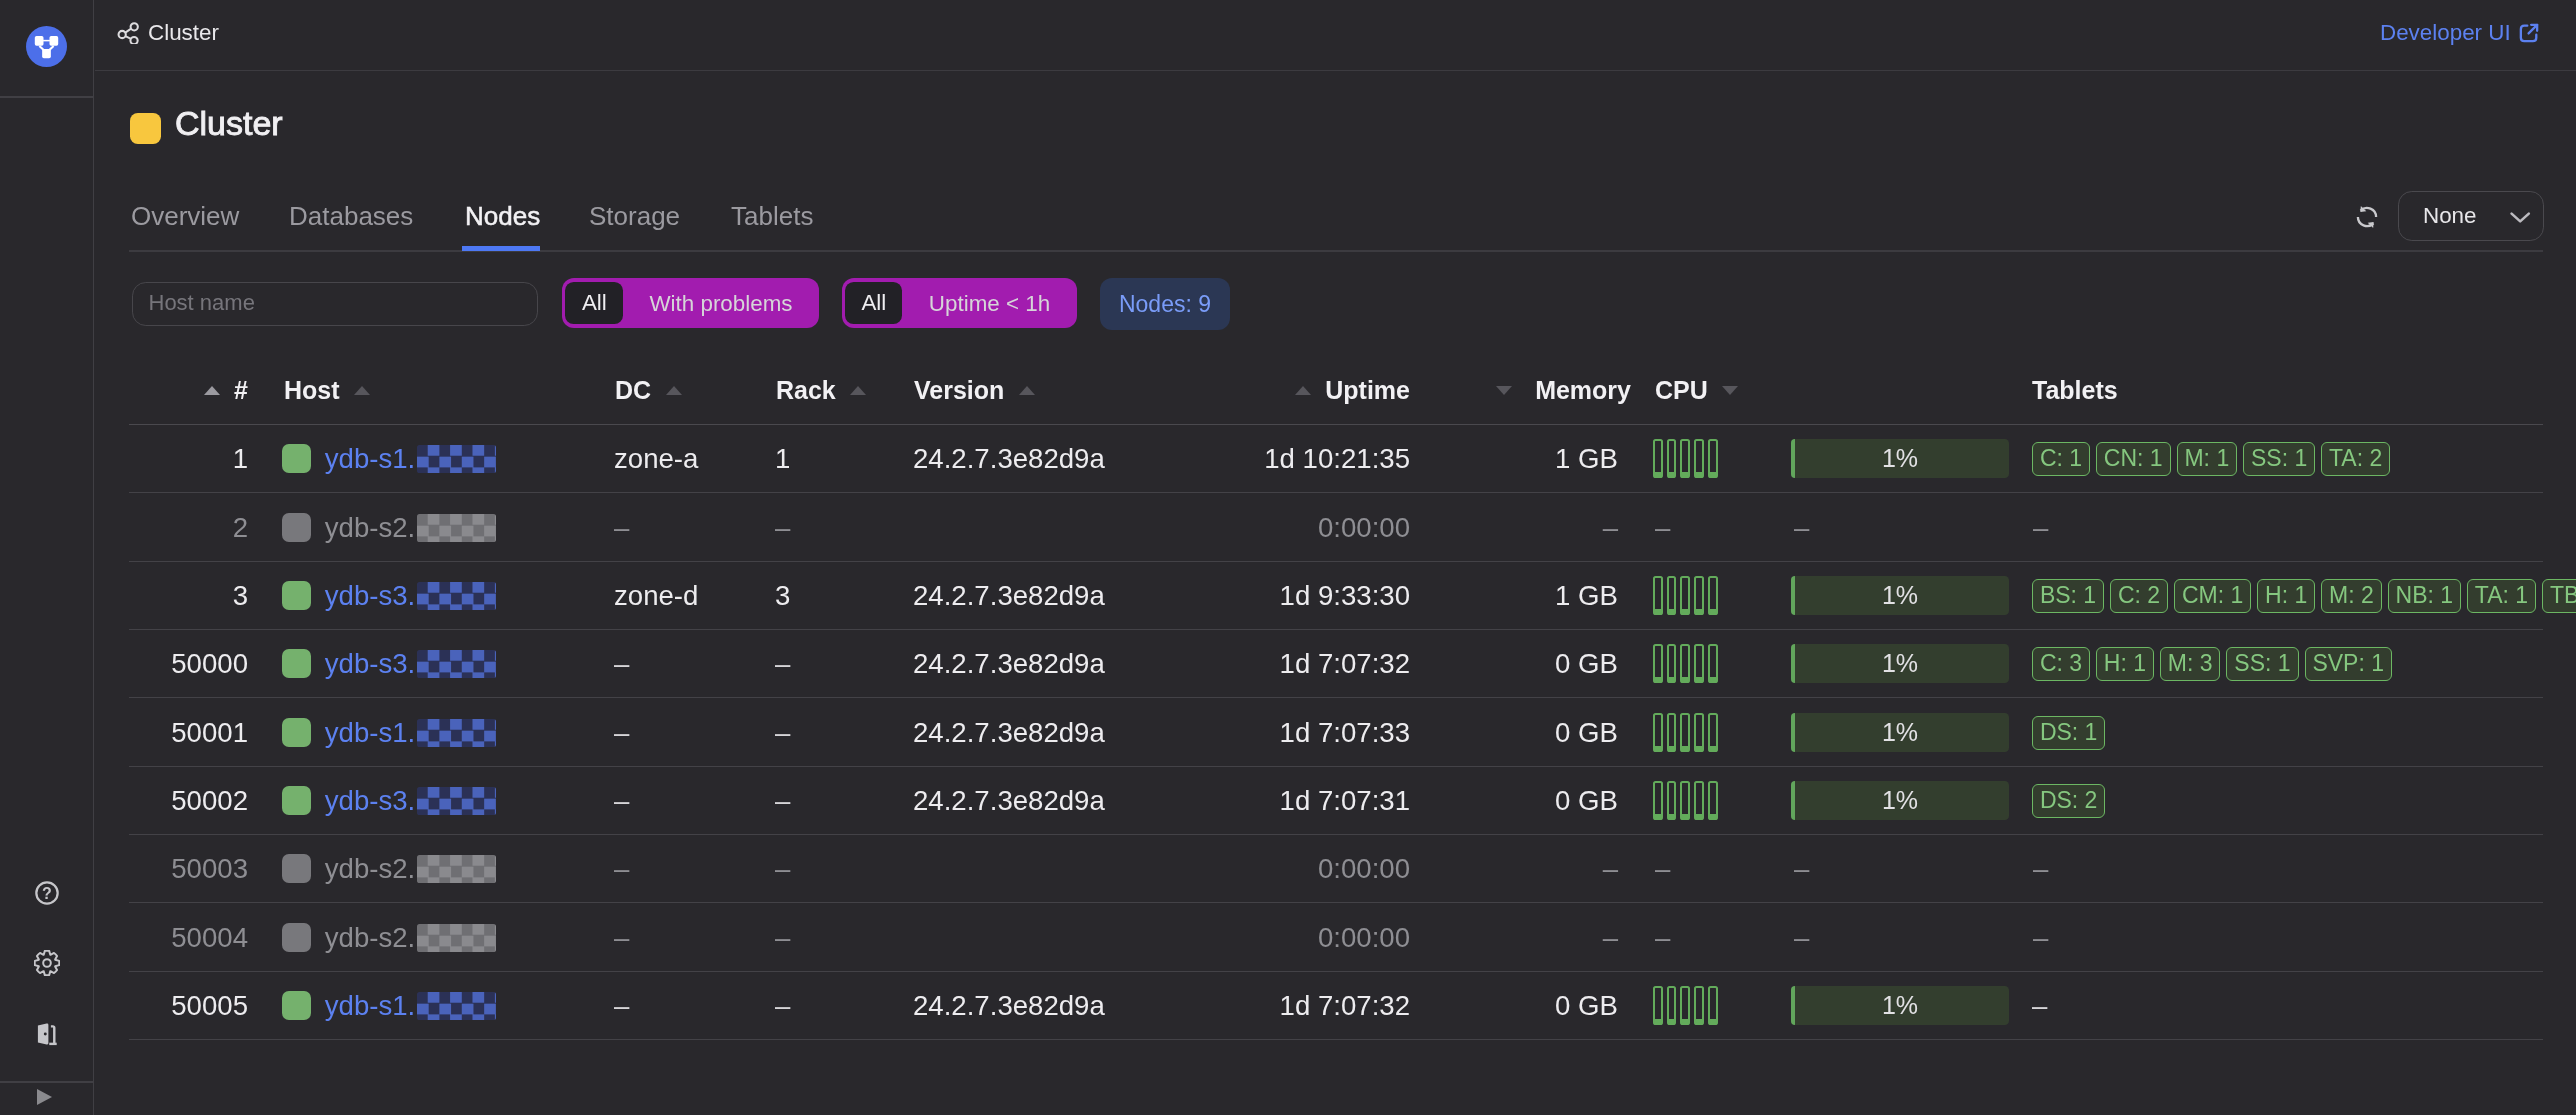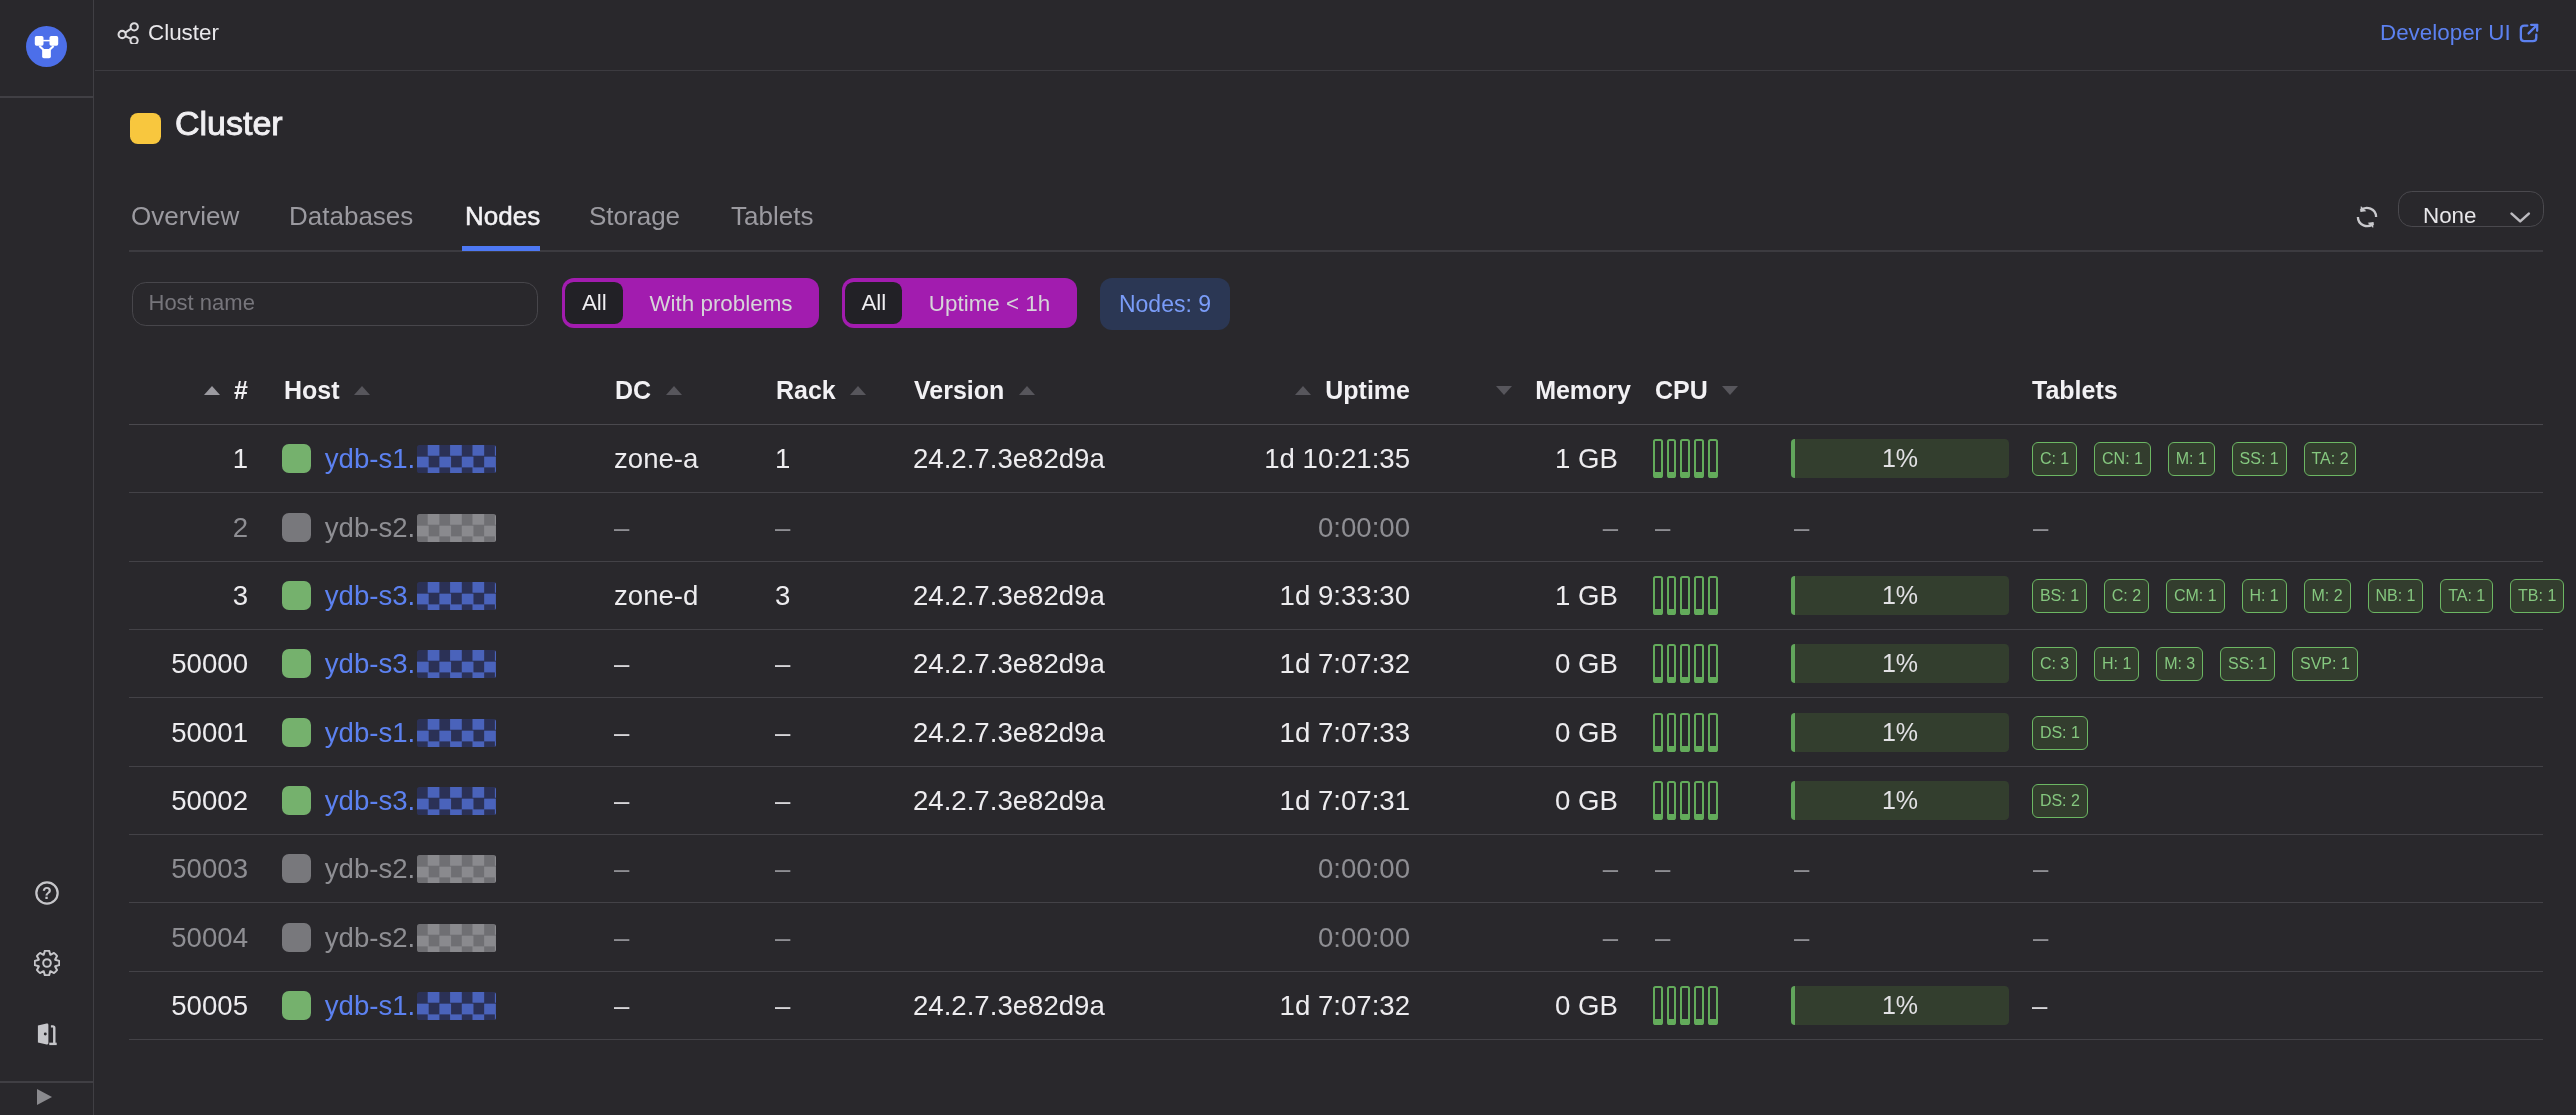--- a/index.html
+++ b/index.html
@@ -13,21 +13,21 @@
 #topbar{position:absolute;left:95px;top:0;width:2481px;height:70px;border-bottom:1.7px solid #3c3b40}
 #bc-text{position:absolute;left:148px;top:0;height:70px;line-height:65px;font-size:22.4px;color:#e9e8eb}
 #devui{position:absolute;left:2380px;top:0;height:70px;line-height:65px;font-size:22.4px;color:#5c81f0}
 
 #ysq{position:absolute;left:130px;top:113px;width:31px;height:31px;border-radius:7.8px;background:#f8c73e}
 #title{position:absolute;left:175px;top:102px;height:43px;line-height:43px;font-size:34px;font-weight:400;-webkit-text-stroke:0.9px #f0eff2;color:#f0eff2}
 
 .tab{position:absolute;top:195px;height:43px;line-height:43px;font-size:26px;color:#9b9aa0}
 #tabs-line{position:absolute;left:129px;top:250px;width:2414px;height:1.7px;background:#3c3b40}
 #tab-under{position:absolute;left:462px;top:246px;width:78px;height:5.2px;background:#4d78f4}
-#noneSel{position:absolute;left:2398px;top:191px;width:146px;height:36px;box-sizing:border-box;border:1.7px solid #4a494e;border-radius:13.8px}
+#noneSel{position:absolute;left:2398px;top:191px;width:146px;height:50px;box-sizing:border-box;border:1.7px solid #4a494e;border-radius:13.8px}
 #noneSel span{position:absolute;left:24px;top:0;height:47px;line-height:47px;font-size:22.4px;color:#e7e6e9}
 
 #hostInput{position:absolute;left:132px;top:282px;width:406px;height:44px;box-sizing:border-box;border:1.7px solid #47464b;border-radius:13.8px}
 #hostInput span{position:absolute;left:15.5px;top:0;height:40px;line-height:40px;font-size:22px;color:#76757b}
 .seg{position:absolute;top:278px;height:50px;border-radius:12px;background:#a21caf}
 .seg .chipsel{position:absolute;left:3.4px;top:4.3px;height:42px;border-radius:8.6px;background:#222126;text-align:center;font-size:22.4px;color:#efeef1;line-height:42px}
 .seg .opt{position:absolute;top:0;height:52px;line-height:52px;font-size:22.4px;color:#d6d5d8;text-align:center}
 #seg1{left:562px;width:257px}
 #seg2{left:842px;width:235px}
 #badge{position:absolute;left:1100px;top:278px;width:130px;height:52px;border-radius:12px;background:#2b3754;text-align:center;line-height:52px;font-size:23px;color:#7a9cf8}
@@ -50,21 +50,21 @@
 .c-load{left:1662px;display:flex;align-items:center}
 .c-tab{left:1903px;display:flex;align-items:center}
 .sq{width:29px;height:29px;border-radius:6.9px;background:#75b16d;margin-right:13.8px;flex:none}
 .sq.off{background:#78787c}
 .lnk{color:#5c81f0}
 .bb{width:79px;height:28px;margin-left:1.7px;border-radius:2.6px;background:repeating-conic-gradient(#4a63bb 0 25%,#2b3156 0 50%);background-size:22.4px 22.4px;flex:none}
 .bb.g{background:repeating-conic-gradient(#8a8a8e 0 25%,#6f6f73 0 50%);background-size:22.4px 22.4px}
 .bar{width:9.8px;height:39px;box-sizing:border-box;border:2.2px solid #63ab5b;border-radius:2.6px;background:linear-gradient(to top,#63ab5b 3.9px,rgba(0,0,0,0) 3.9px);margin-right:3.9px}
 .load{width:218px;height:39px;border-radius:4.3px;background:#333e2e;position:relative;text-align:center;line-height:39px;font-size:25px;color:#e2e1e4}
 .load:before{content:"";position:absolute;left:0;top:0;bottom:0;width:4.3px;background:#62a65c;border-radius:4.3px 0 0 4.3px}
-.chip{height:34px;box-sizing:border-box;border:1.7px solid #6cb763;border-radius:6px;background:#333d2e;color:#85c77f;font-size:16px;line-height:31px;padding:0 6.9px;margin-right:17px;flex:none}
+.chip{height:34px;box-sizing:border-box;border:1.7px solid #6cb763;border-radius:6px;background:#333d2e;color:#85c77f;font-size:23px;line-height:31px;padding:0 6.9px;margin-right:6px;flex:none}
 </style>
 </head>
 <body>
 <div id="sidebar"></div>
 <div id="sb-top-line"></div>
 <div id="sb-bot-line"></div>
 <svg class="abs" style="left:26px;top:26px" width="41" height="41" viewBox="0 0 48 48">
   <circle cx="24" cy="24" r="24" fill="#4c6fe9"></circle>
   <g fill="#fff">
     <path d="M16.5 22.5 L22.5 28 L20.8 29.8 L14.8 24.3 Z"></path>

